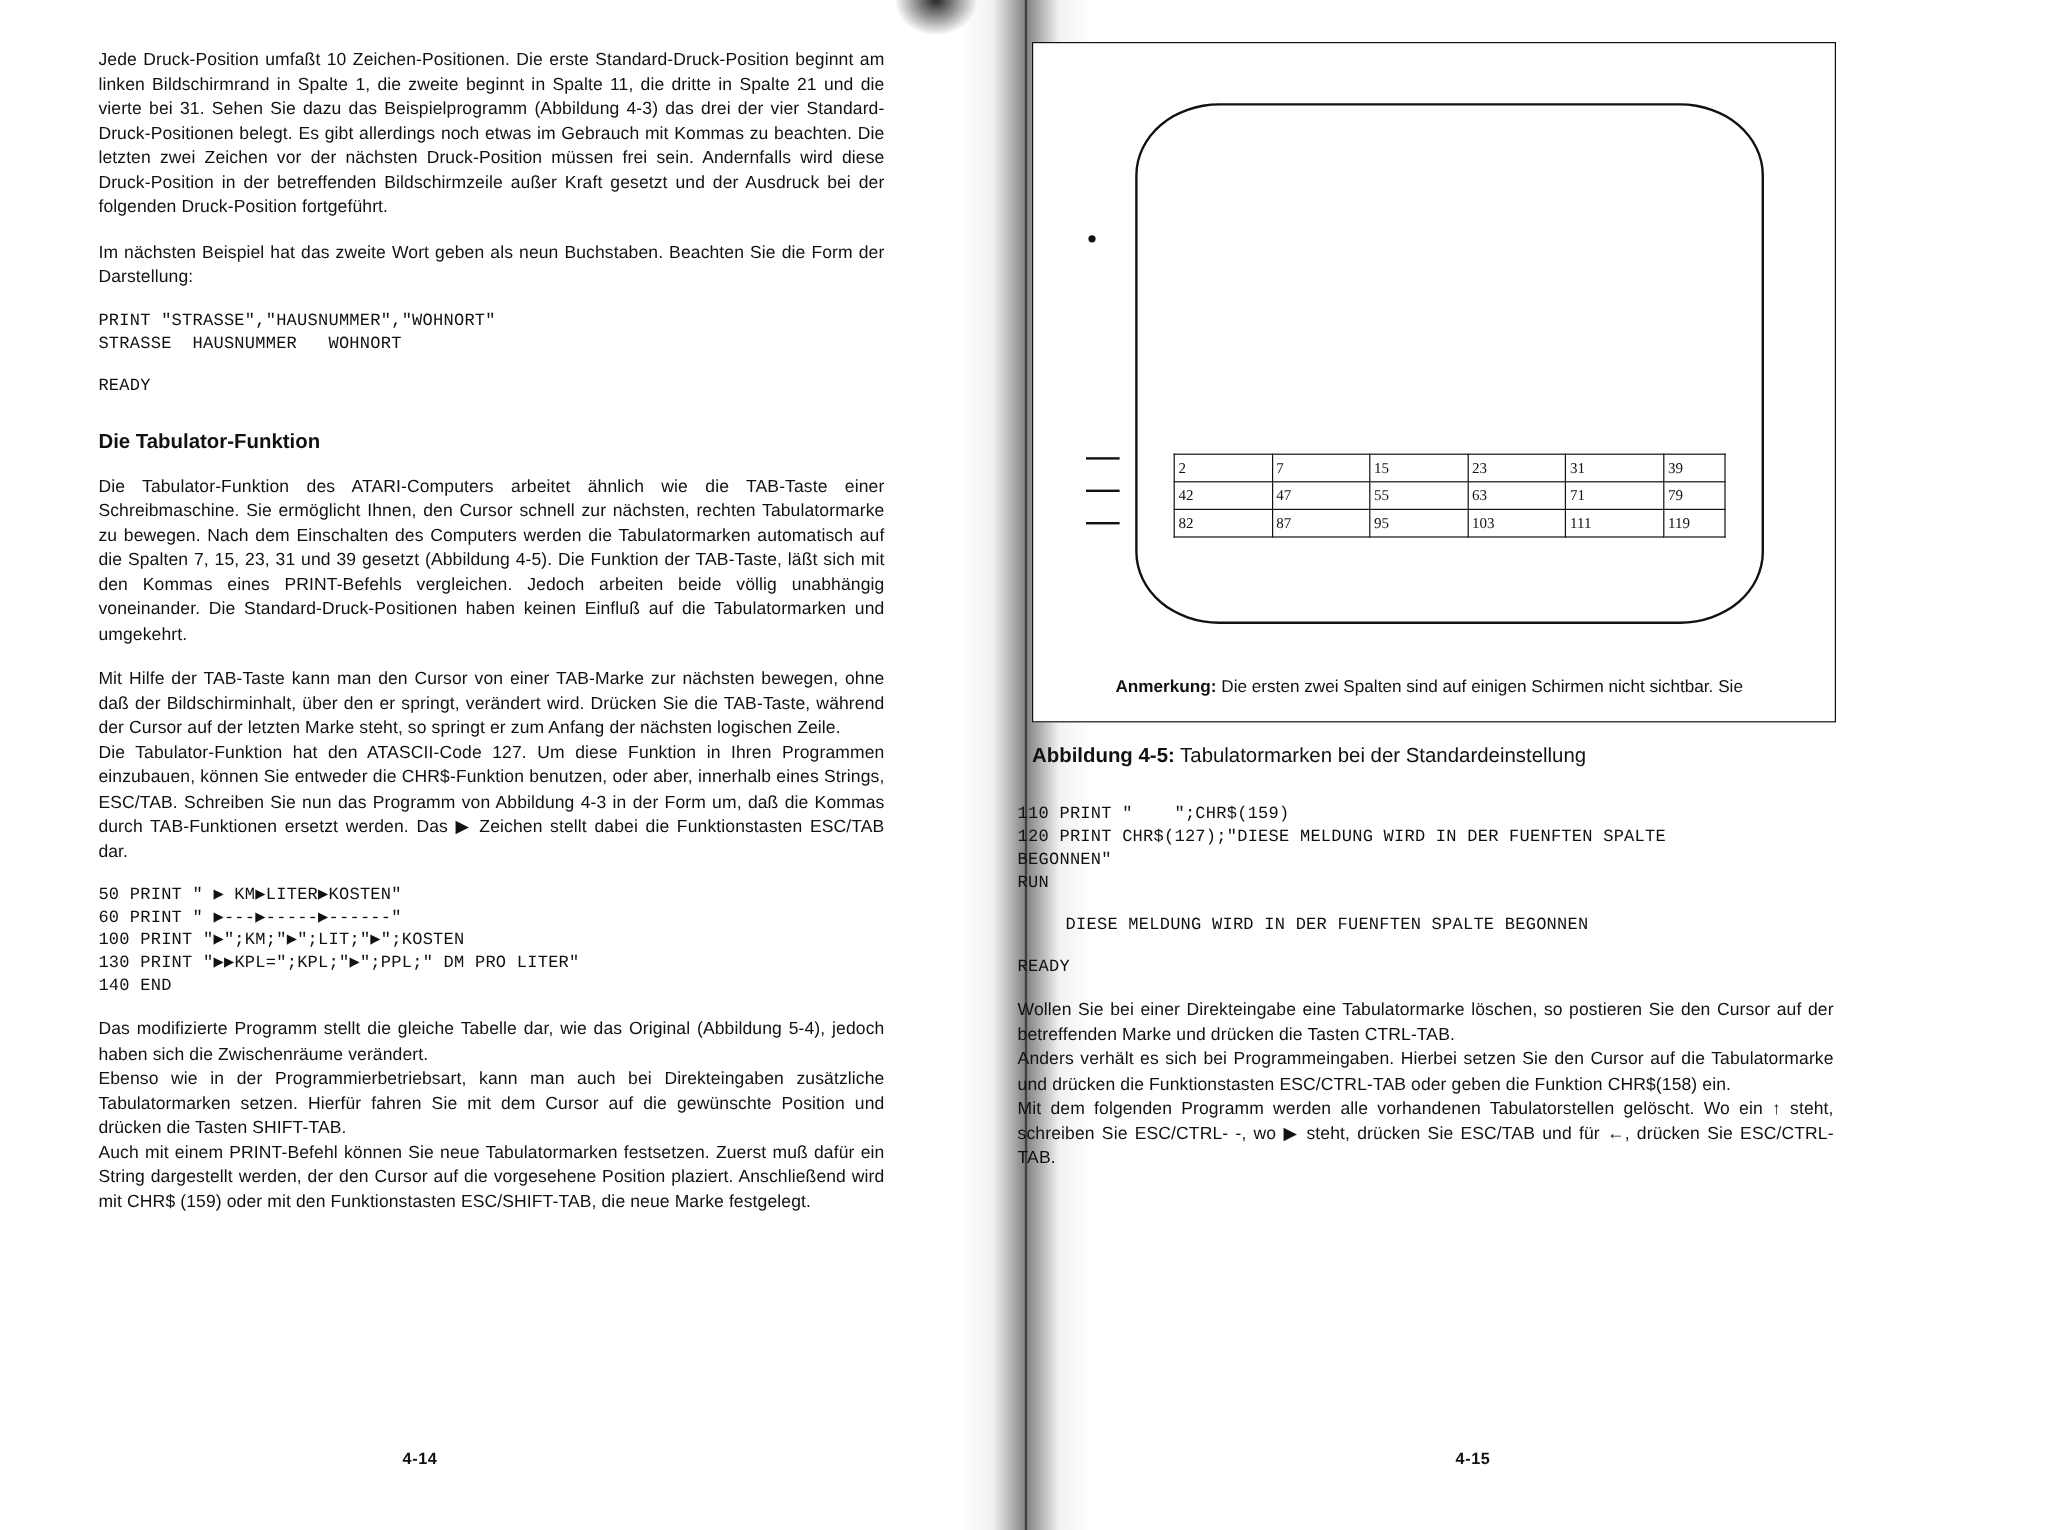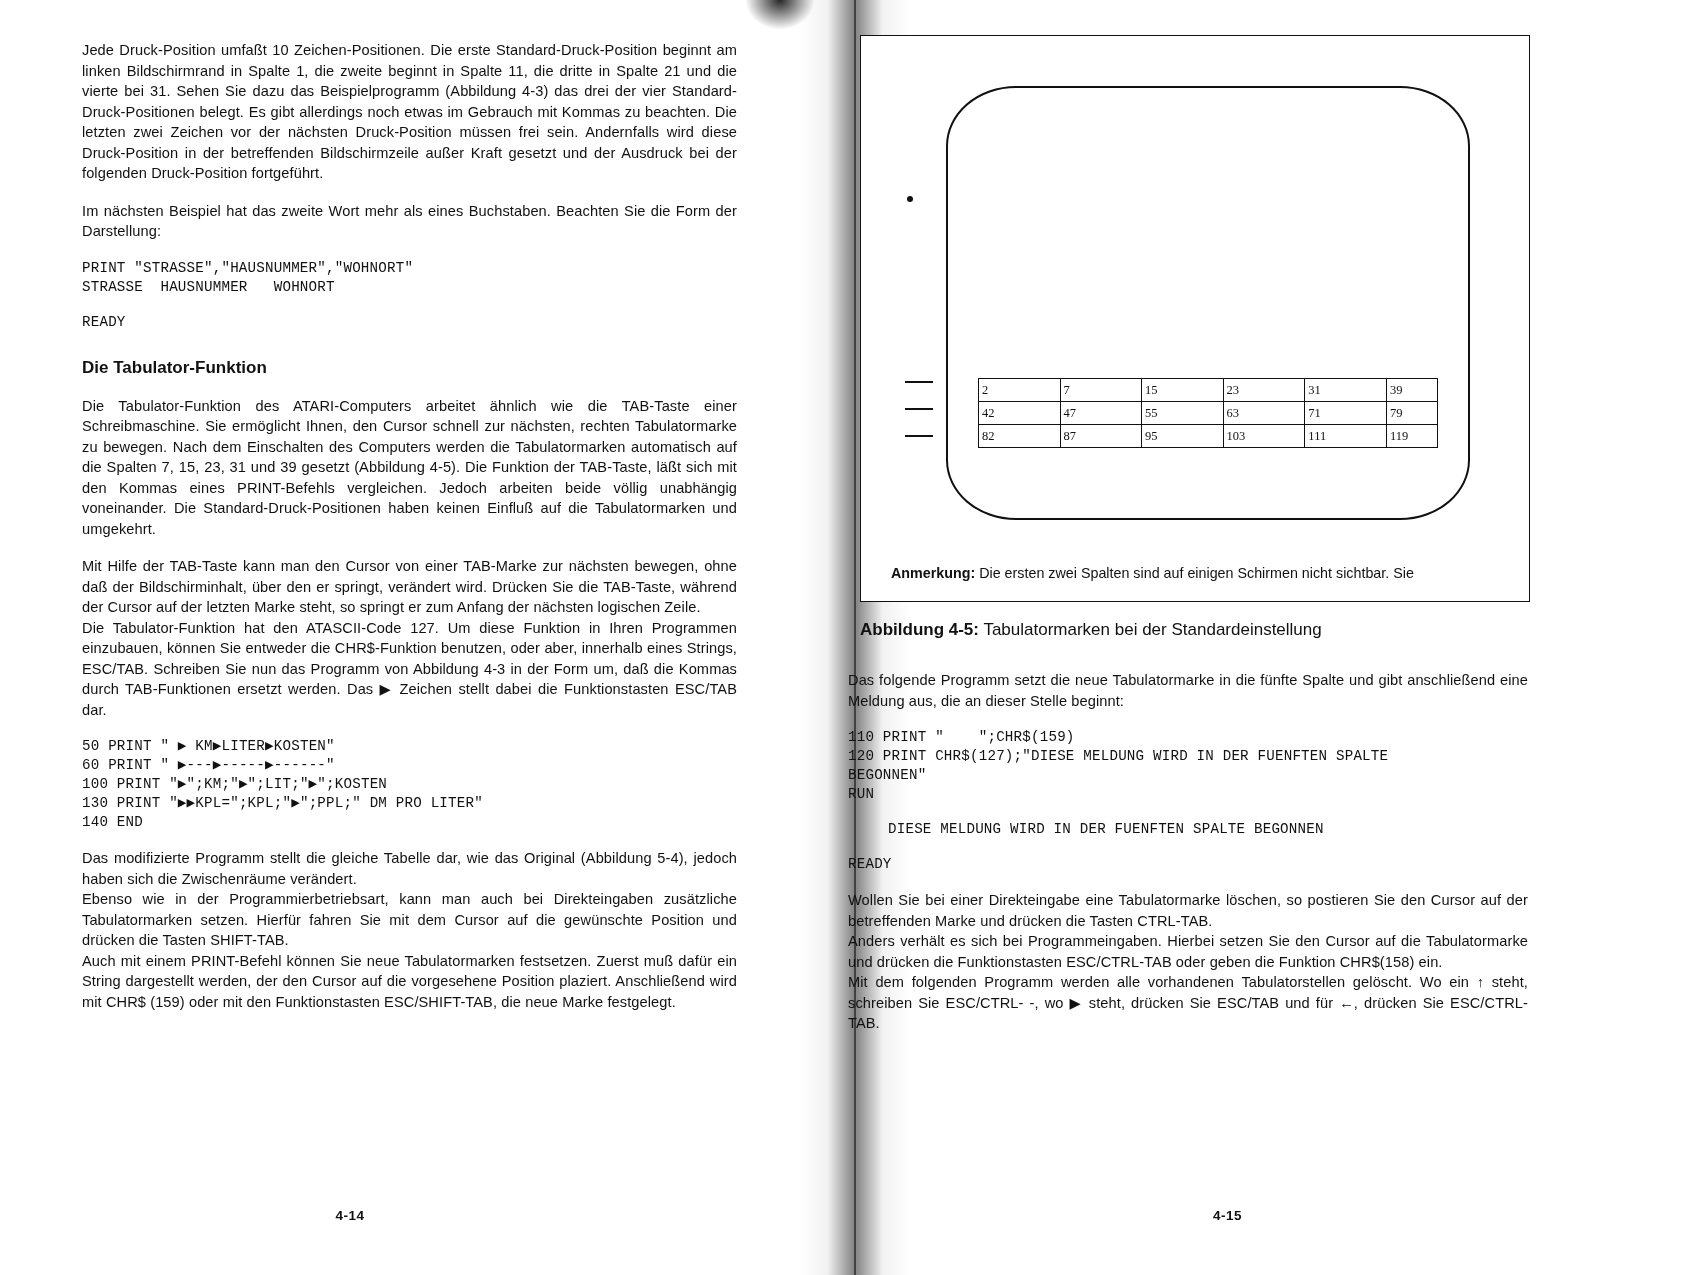--- a/index.html
+++ b/index.html
@@ -97,40 +97,40 @@
   
   .leader{
     position:absolute;left:44px;width:28px;height:2px;background:#111;
   }
   .notch{
     position:absolute;left:46px;top:160px;width:6px;height:6px;background:#111;
     border-radius:50%;
   }
   .note{
     position:absolute;left:30px;right:38px;bottom:18px;
-    font-size:14.3px;line-height:20px;
+    font-size:14.3px;line-height:20px;text-align:center;
   }
   .note b{font-weight:bold;}
   .note .ind{display:block;margin-left:92px;}
   .figcaption{
     position:absolute;left:12px;top:590px;width:660px;
     font-size:17px;
   }
   .figcaption b{font-weight:bold;}
 </style>
 </head>
 <body>
 
 <div class="page">
 
   <div class="leftpage">
     <div class="col-left">
 
       <p class="body">Jede Druck-Position umfaßt 10 Zeichen-Positionen. Die erste Standard-Druck-Position beginnt am linken Bildschirmrand in Spalte 1, die zweite beginnt in Spalte 11, die dritte in Spalte 21 und die vierte bei 31. Sehen Sie dazu das Beispielprogramm (Abbildung 4-3) das drei der vier Standard-Druck-Positionen belegt. Es gibt allerdings noch etwas im Gebrauch mit Kommas zu beachten. Die letzten zwei Zeichen vor der nächsten Druck-Position müssen frei sein. Andernfalls wird diese Druck-Position in der betreffenden Bildschirmzeile außer Kraft gesetzt und der Ausdruck bei der folgenden Druck-Position fortgeführt.</p>
-      <p class="body">Im nächsten Beispiel hat das zweite Wort mehr als eines Buchstaben. Beachten Sie die Form der Darstellung:</p>
+      <p class="body">Im nächsten Beispiel hat das zweite Wort geben als neun Buchstaben. Beachten Sie die Form der Darstellung:</p>
 
       <pre class="code">PRINT "STRASSE","HAUSNUMMER","WOHNORT"
 STRASSE  HAUSNUMMER   WOHNORT</pre>
       <pre class="code">READY</pre>
 
       <h2 class="heading">Die Tabulator-Funktion</h2>
 
       <p class="body">Die Tabulator-Funktion des ATARI-Computers arbeitet ähnlich wie die TAB-Taste einer Schreibmaschine. Sie ermöglicht Ihnen, den Cursor schnell zur nächsten, rechten Tabulatormarke zu bewegen. Nach dem Einschalten des Computers werden die Tabulatormarken automatisch auf die Spalten 7, 15, 23, 31 und 39 gesetzt (Abbildung 4-5). Die Funktion der TAB-Taste, läßt sich mit den Kommas eines PRINT-Befehls vergleichen. Jedoch arbeiten beide völlig unabhängig voneinander. Die Standard-Druck-Positionen haben keinen Einfluß auf die Tabulatormarken und umgekehrt.</p>
       <p class="body tight">Mit Hilfe der TAB-Taste kann man den Cursor von einer TAB-Marke zur nächsten bewegen, ohne daß der Bildschirminhalt, über den er springt, verändert wird. Drücken Sie die TAB-Taste, während der Cursor auf der letzten Marke steht, so springt er zum Anfang der nächsten logischen Zeile.</p>
       <p class="body">Die Tabulator-Funktion hat den ATASCII-Code 127. Um diese Funktion in Ihren Programmen einzubauen, können Sie entweder die CHR$-Funktion benutzen, oder aber, innerhalb eines Strings, ESC/TAB. Schreiben Sie nun das Programm von Abbildung 4-3 in der Form um, daß die Kommas durch TAB-Funktionen ersetzt werden. Das ▶ Zeichen stellt dabei die Funktionstasten ESC/TAB dar.</p>
@@ -202,21 +202,20 @@
             <span>Die ersten zwei Spalten sind auf einigen Schirmen nicht sichtbar. Sie</span>
           </div>
         </div>
 
         <div class="figcaption">
           <b>Abbildung 4-5:</b>
           <span>Tabulatormarken bei der Standardeinstellung</span>
         </div>
       </div>
 
-      <p class="body">Das folgende Programm setzt die neue Tabulatormarke in die fünfte Spalte und gibt anschließend eine Meldung aus, die an dieser Stelle beginnt:</p>
 
       <pre class="code">110 PRINT "    ";CHR$(159)
 120 PRINT CHR$(127);"DIESE MELDUNG WIRD IN DER FUENFTEN SPALTE
 BEGONNEN"
 RUN</pre>
       <pre class="code indent">DIESE MELDUNG WIRD IN DER FUENFTEN SPALTE BEGONNEN</pre>
       <pre class="code">READY</pre>
 
       <p class="body tight">Wollen Sie bei einer Direkteingabe eine Tabulatormarke löschen, so postieren Sie den Cursor auf der betreffenden Marke und drücken die Tasten CTRL-TAB.</p>
       <p class="body tight">Anders verhält es sich bei Programmeingaben. Hierbei setzen Sie den Cursor auf die Tabulatormarke und drücken die Funktionstasten ESC/CTRL-TAB oder geben die Funktion CHR$(158) ein.</p>

